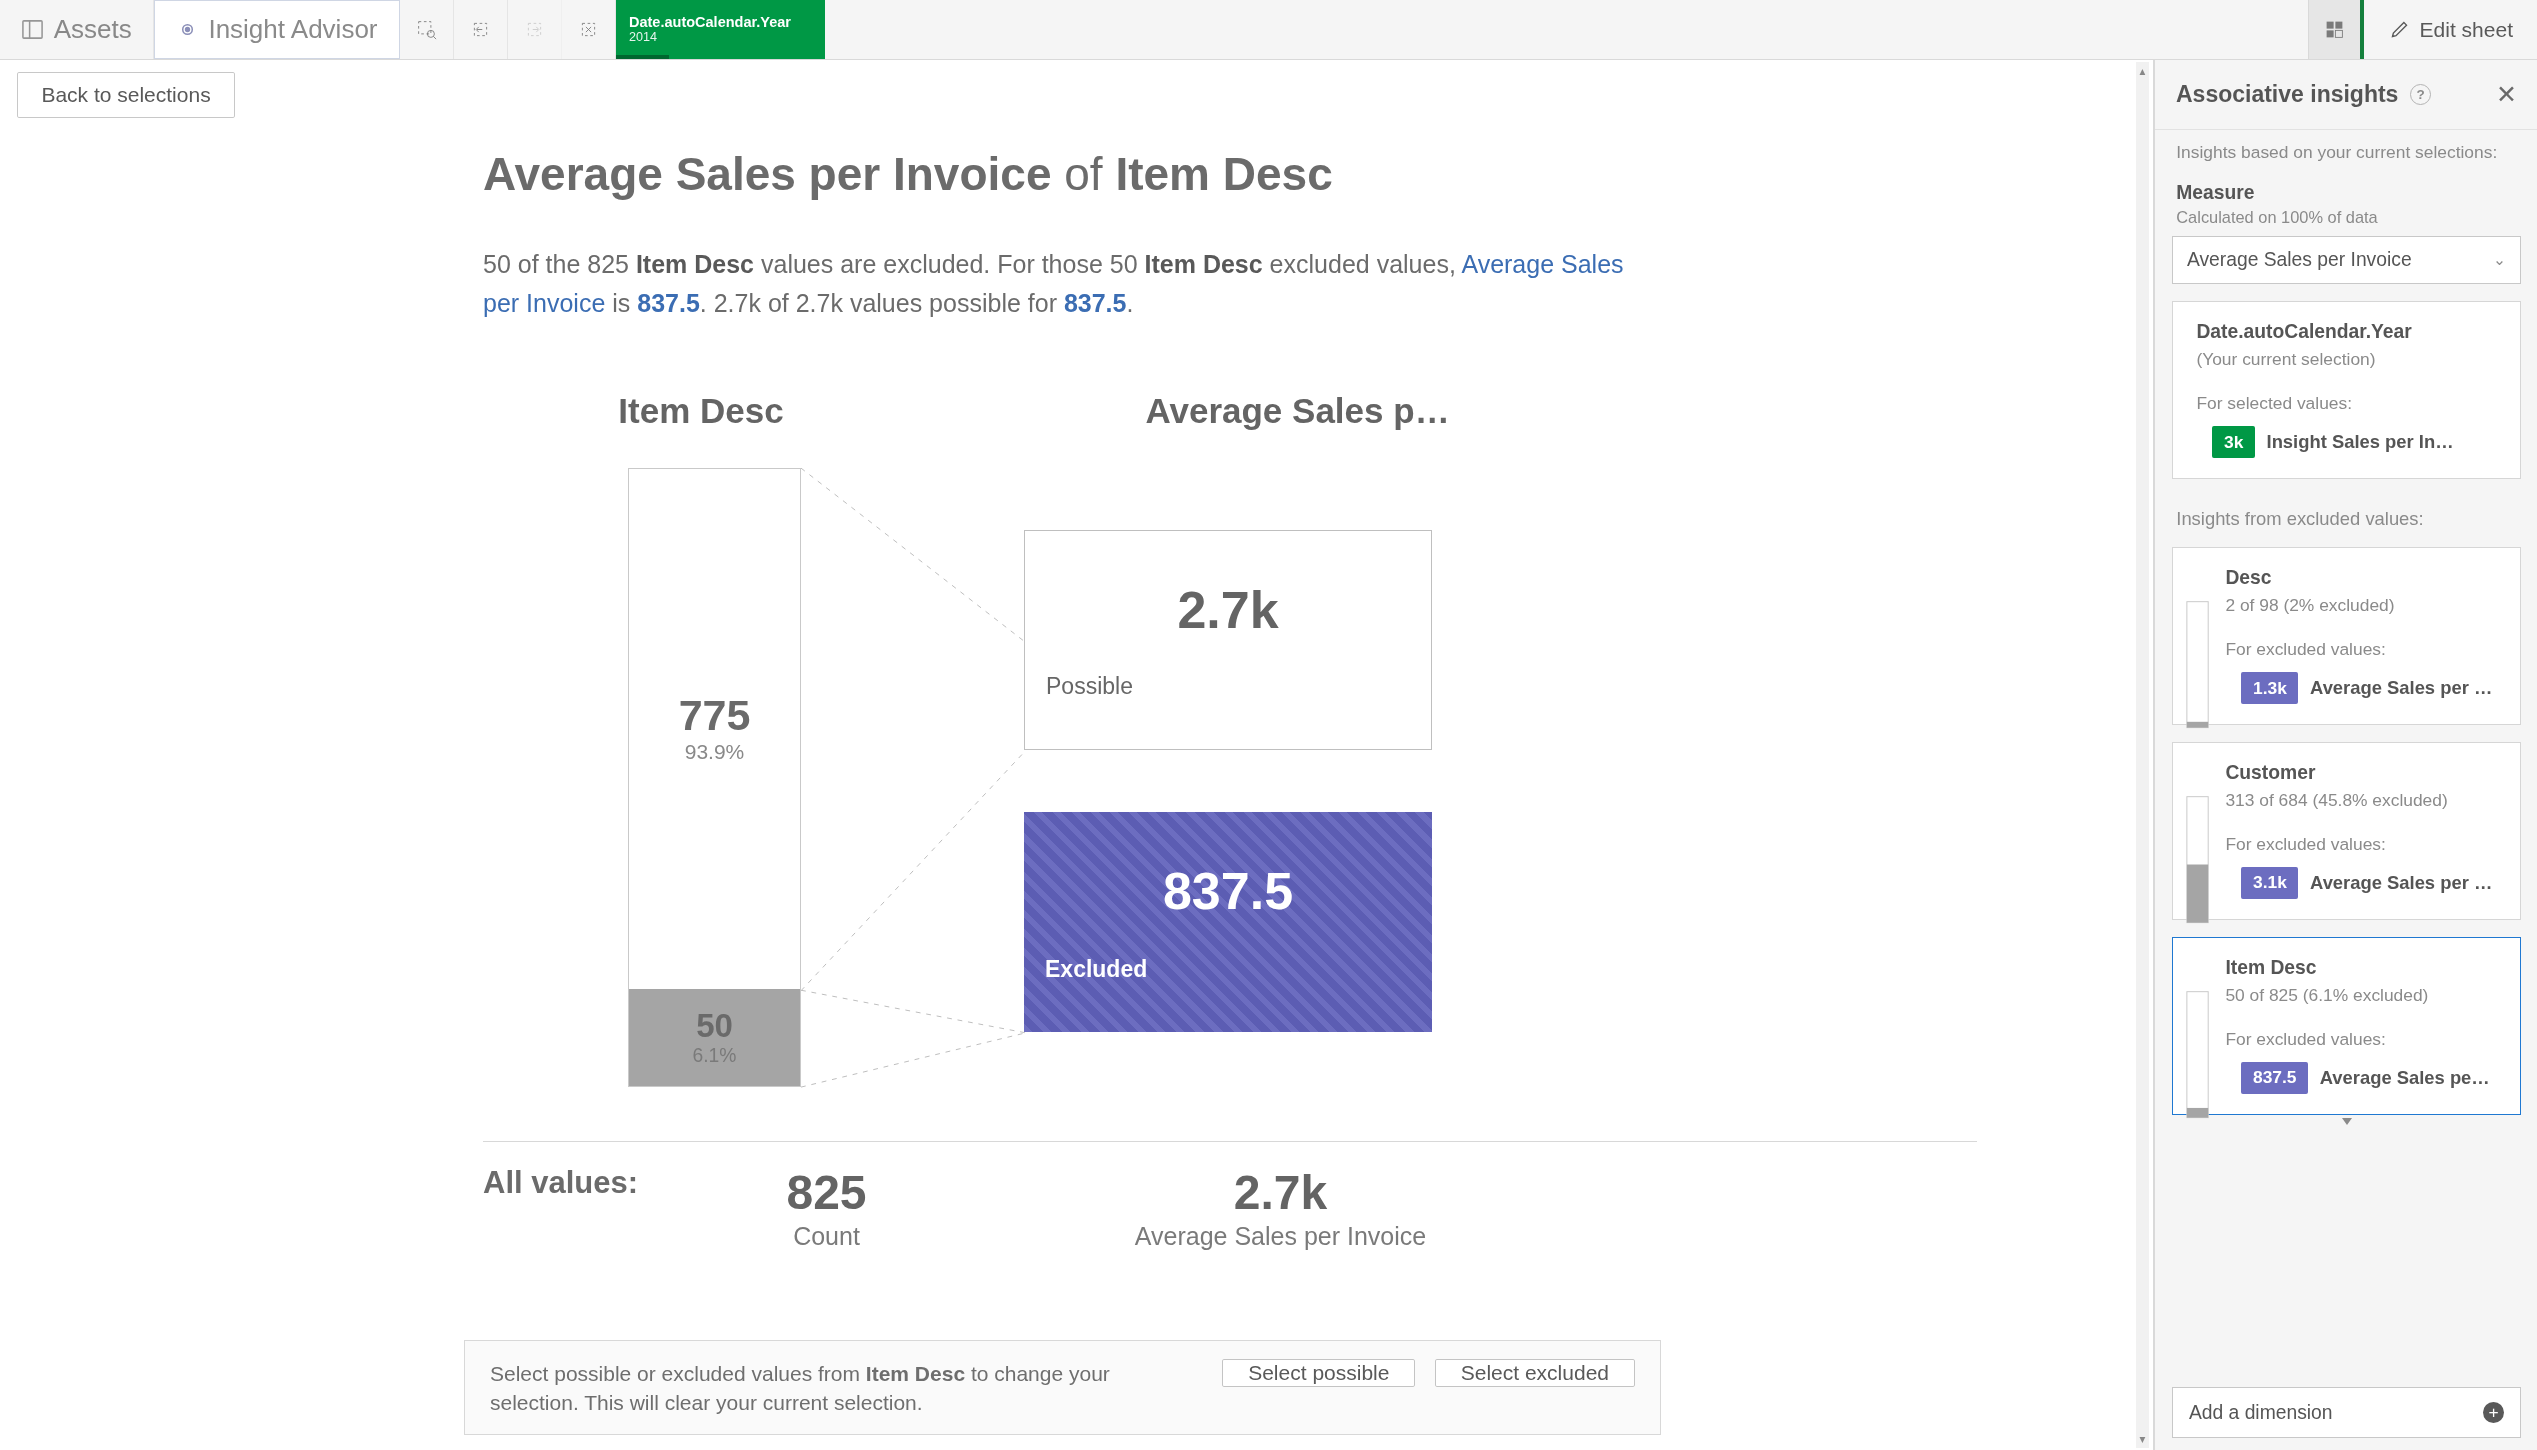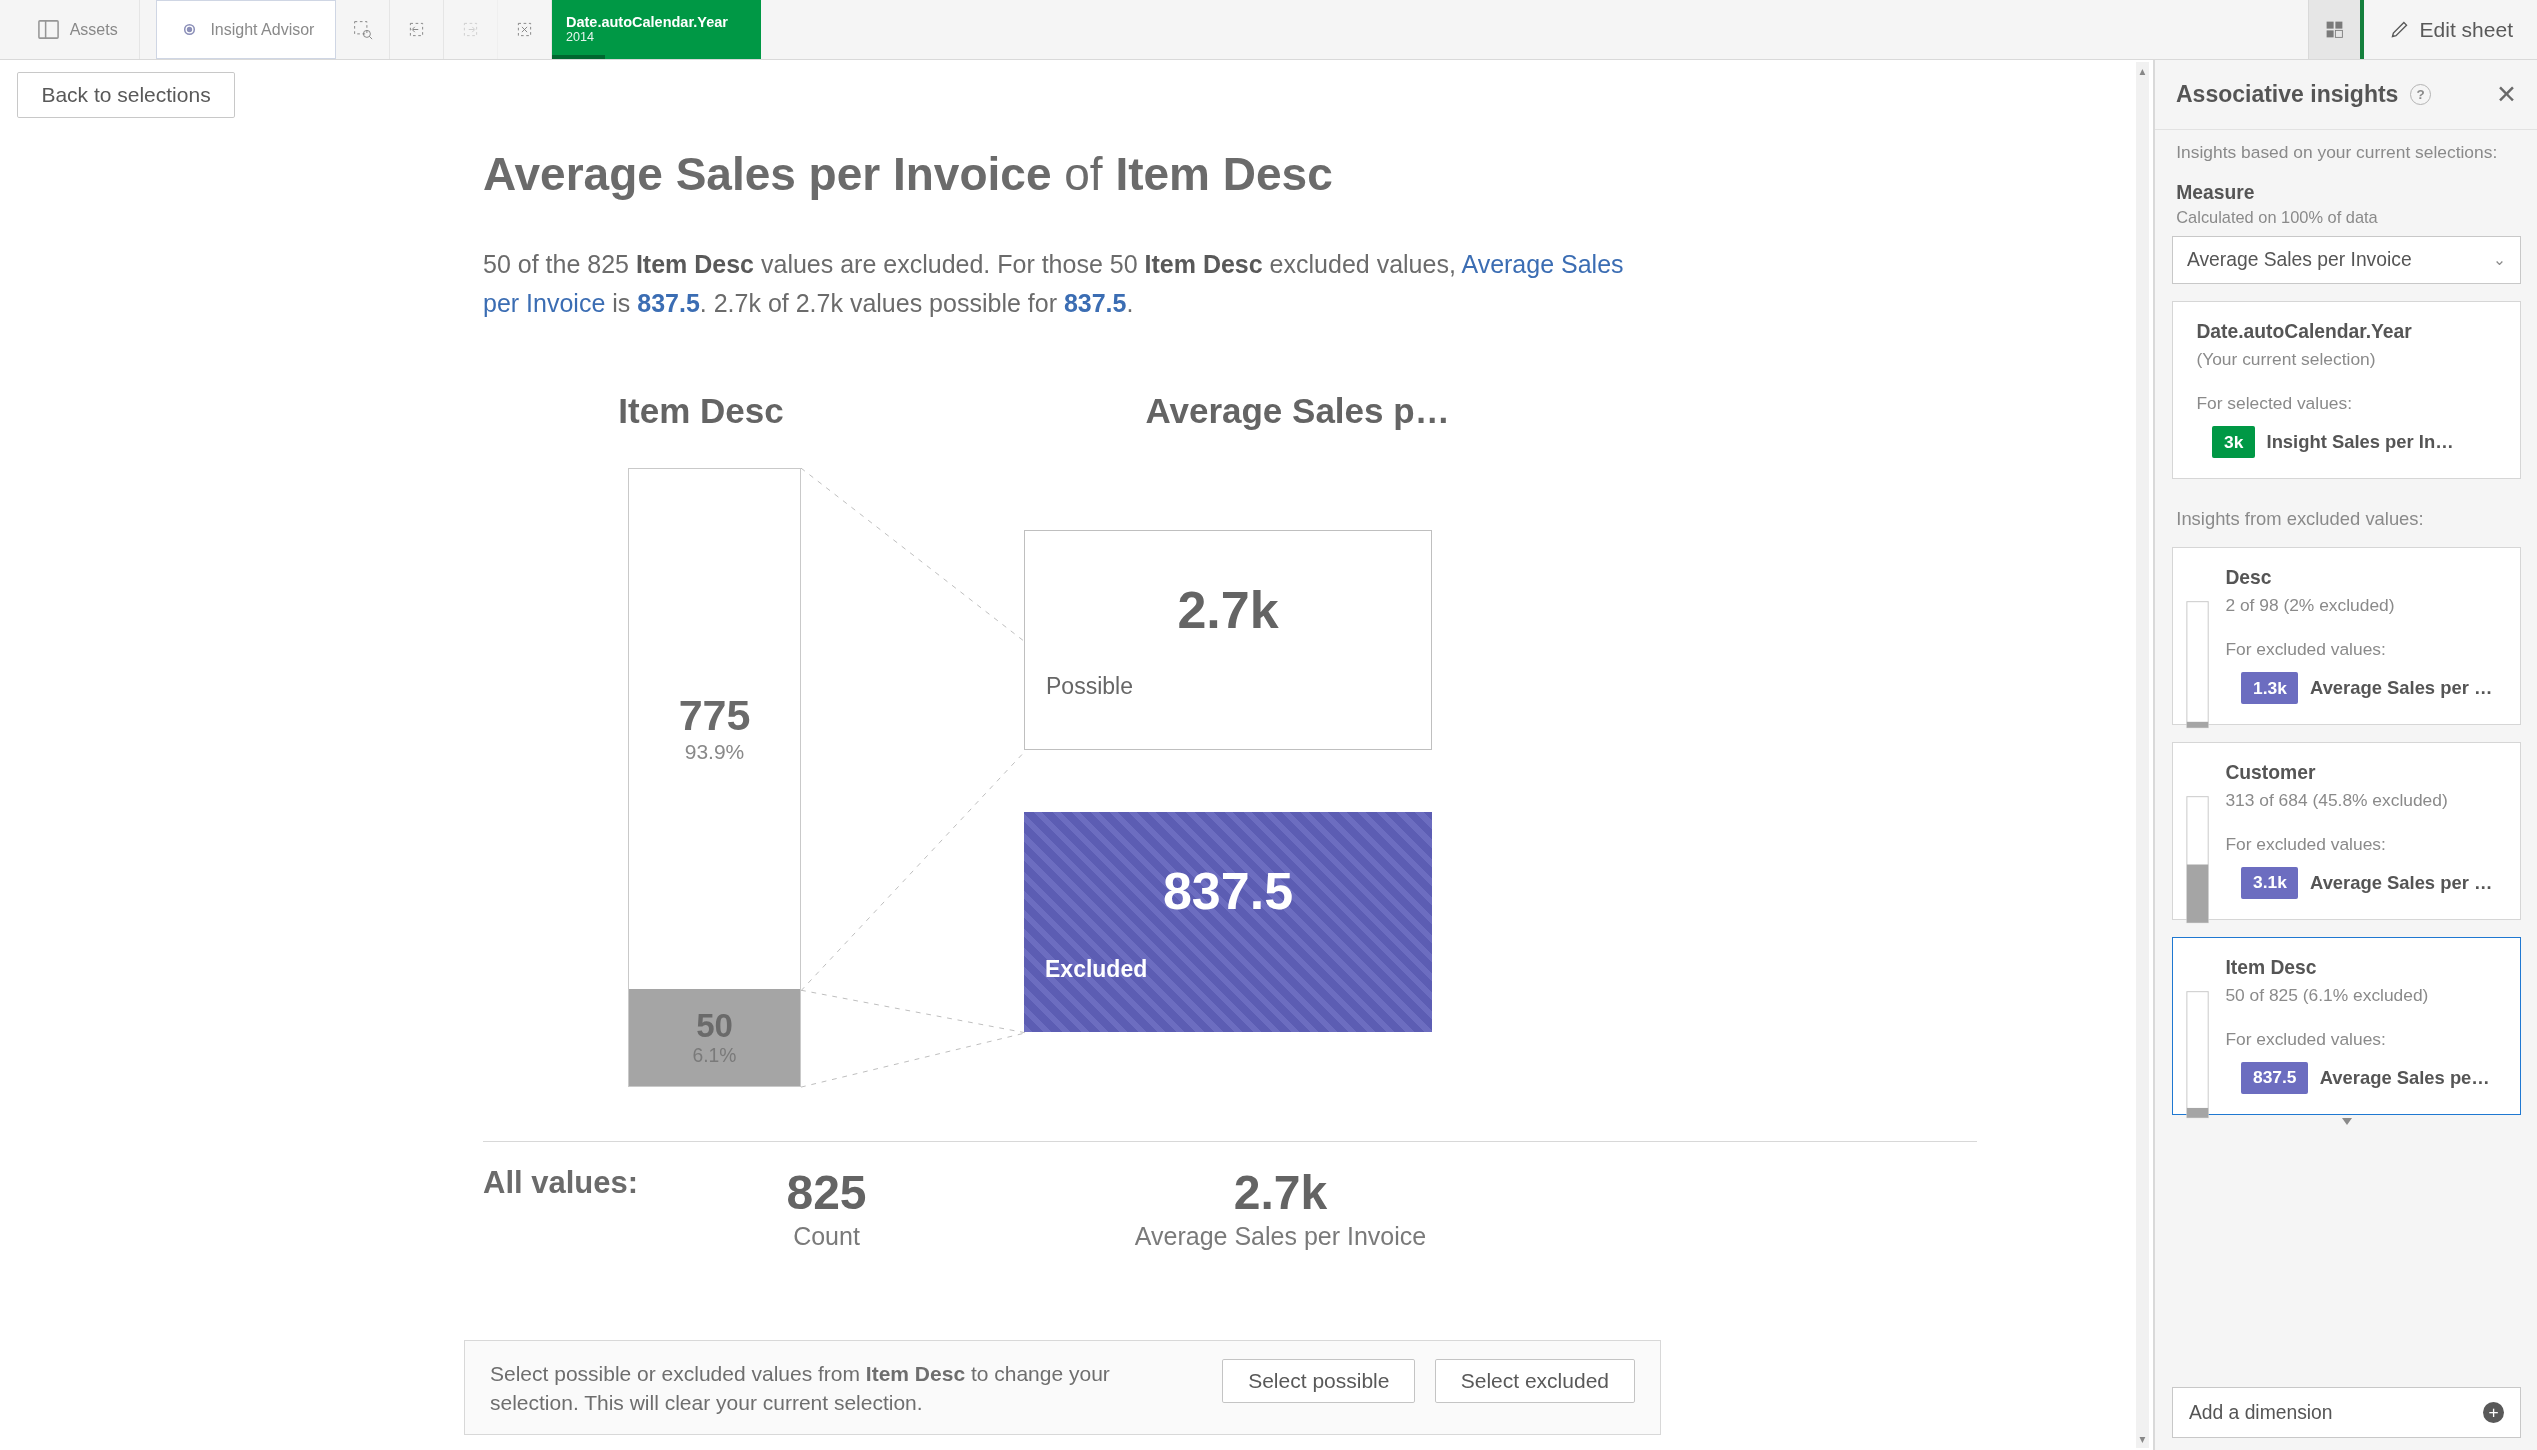--- a/index.html
+++ b/index.html
@@ -19,24 +19,23 @@
     height: 60px;
     border-bottom: 1px solid #d9d9d9;
     background: #f5f5f5;
     display: flex;
     align-items: stretch;
   }
   .tb-left, .tb-right { display: flex; align-items: stretch; }
   .tb-right { margin-left: auto; }
   .tb-btn {
     display: flex; align-items: center; gap: 9.7px;
-    padding: 0 21px; font-size: 16px; color: #888;
+    padding: 0 21px; font-size: 26px; color: #888;
     border-right: 1px solid #e5e5e5;
     background: #f5f5f5;
-    margin-left: 16px;
   }
   .tb-btn svg { width: 23px; height: 23px; }
   .tb-btn.insight { color: #8a8a8a; border: 1px solid #cfd6e4; background: #fff; }
   .tb-icon { width: 54px; display:flex; align-items:center; justify-content:center; border-right:1px solid #e5e5e5; }
   .tb-icon svg { width:21px; height:21px; stroke:#7a7a7a; fill:none; }
   .sel-chip {
     width: 209px; background:#009845; color:#fff;
     display:flex; flex-direction:column; justify-content:center;
     padding: 3.9px 13.5px; position:relative;
   }
@@ -133,21 +132,21 @@
 
   
   .selection-footer {
     position:absolute; left:464px; bottom:15px; width:1197px;
     border:1px solid #d8d8d8; background:#fafafa;
     display:flex; align-items:flex-start; padding:17.4px 25px; gap:19.3px;
     font-size:21px; color:#6e6e6e;margin-top:28px;
   }
   .selection-footer .txt { flex:1; line-height:29px; }
   .selection-footer button {
-    border:1px solid #c4c4c4; background:#fff; padding:9px 25px; font-size:21px; color:#595959; border-radius:1.9px;
+    border:1px solid #c4c4c4; background:#fff; padding:1px 25px; font-size:21px; color:#595959; border-radius:1.9px;
   }
 
   
   .panel {
     width: 384px; background:#f5f5f5; display:flex; flex-direction:column;
     border-left:1px solid #d9d9d9;
     position:relative;
   }
   .panel-head {
     height:70px; display:flex; align-items:center; padding:0 21px; gap:11.6px;

